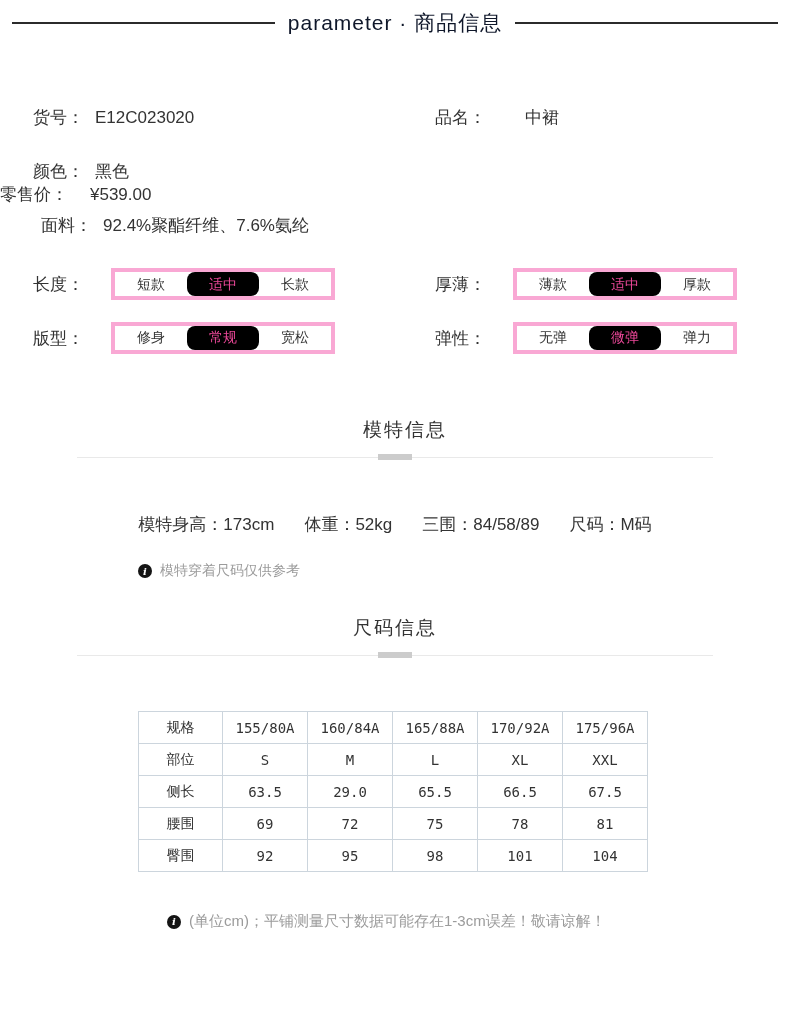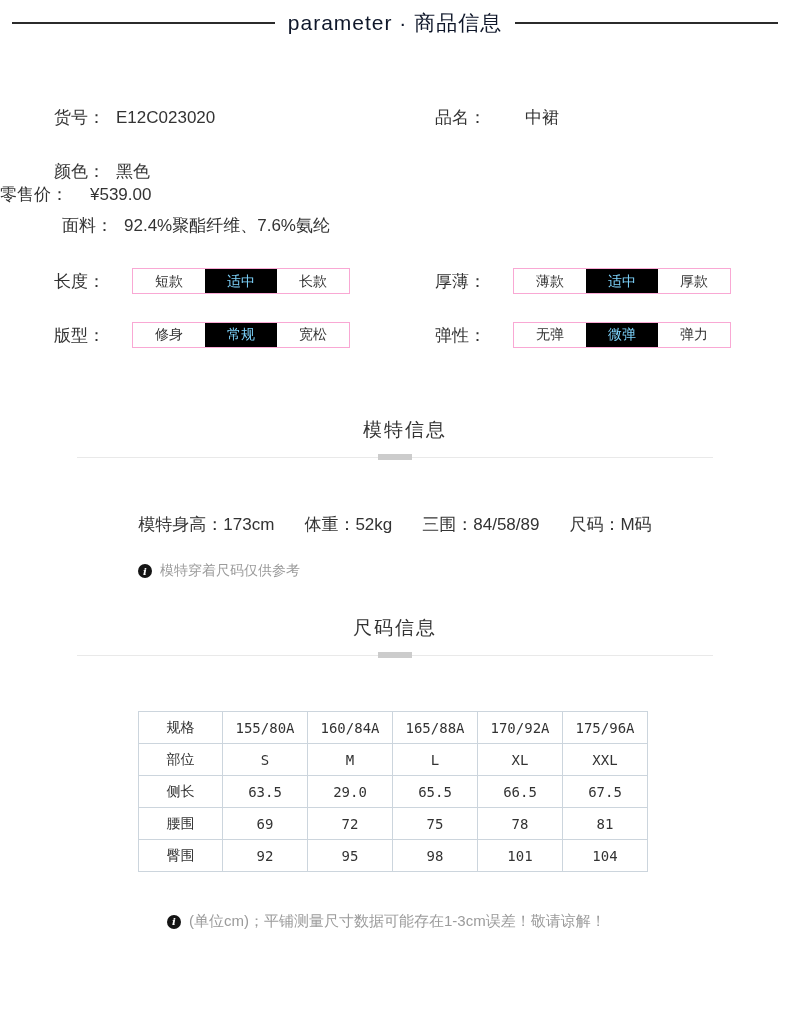--- a/index.html
+++ b/index.html
@@ -8,34 +8,34 @@
   .page { position:relative; width:790px; height:1036px; background:#fff; overflow:hidden; }
 
   
   .header { position:absolute; top:8px; left:0; width:790px; height:30px;
             display:flex; align-items:center; justify-content:center; gap:13px; }
   .hline { width:263px; height:0; border-top:2px solid #2b2b2b; }
   .htitle { font-size:21px; color:#0f172a; letter-spacing:1px; white-space:nowrap; }
 
   
   .prow { position:absolute; left:0; width:790px; display:flex; font-size:17px; color:#333; }
-  .cell-l { padding-left:54px; width:435px; display:flex; align-items:center; }
+  .cell-l { padding-left:33px; width:435px; display:flex; align-items:center; }
   .cell-r { display:flex; align-items:center; }
   .lbl  { display:inline-block; width:62px; white-space:nowrap; }
   .lblw { display:inline-block; width:90px; white-space:nowrap; }
   .lbla { display:inline-block; width:78px; white-space:nowrap; }
   .val  { white-space:nowrap; }
   .r1 { top:106px; } .r2 { top:160px;flex-direction:column; } .r3 { top:214px;margin-left:8px; }
   .r4 { top:268px; } .r5 { top:322px;font-family:Liberation Mono, monospace; }
 
   
-  .opts { display:inline-flex; border:1px solid #f9a8d4; background:#fff; }
+  .opts { display:inline-flex; border:4px solid #f9a8d4; background:#fff; }
   .opt  { width:72px; height:24px; line-height:24px; text-align:center;
           font-size:14px; color:#333; background:#fff; }
-  .opt.sel { background:#000; color:#7dd3fc; }
+  .opt.sel { background:#000; color:#ec4899;border-radius:8px; }
 
   
   .sec-title { position:absolute; left:0; width:790px; text-align:center;
                font-size:19px; color:#333; letter-spacing:2px; }
   .t-model { top:417px;padding-left:20px; } .t-size { top:615px; }
   .divider { position:absolute; left:77px; width:636px; height:1px; background:#e9e9e9; }
   .divider::after { content:""; position:absolute; left:50%; top:-3px;
                     transform:translateX(-50%); width:34px; height:6px; background:#cccccc; }
   .d1 { top:457px; } .d2 { top:655px; }
 

